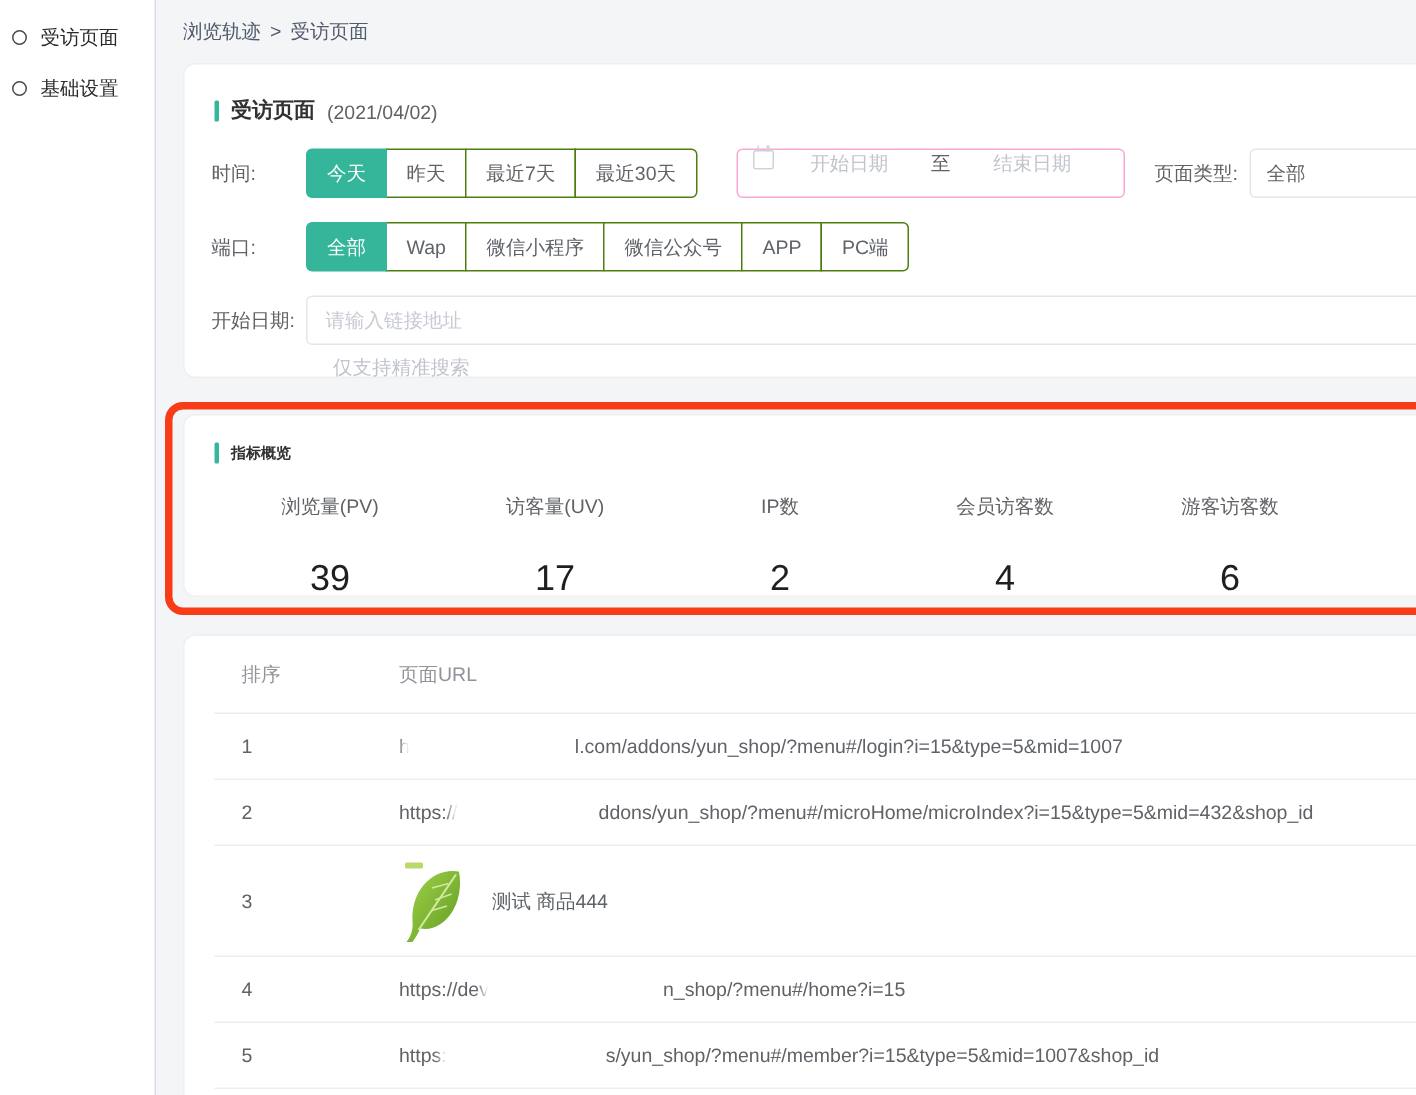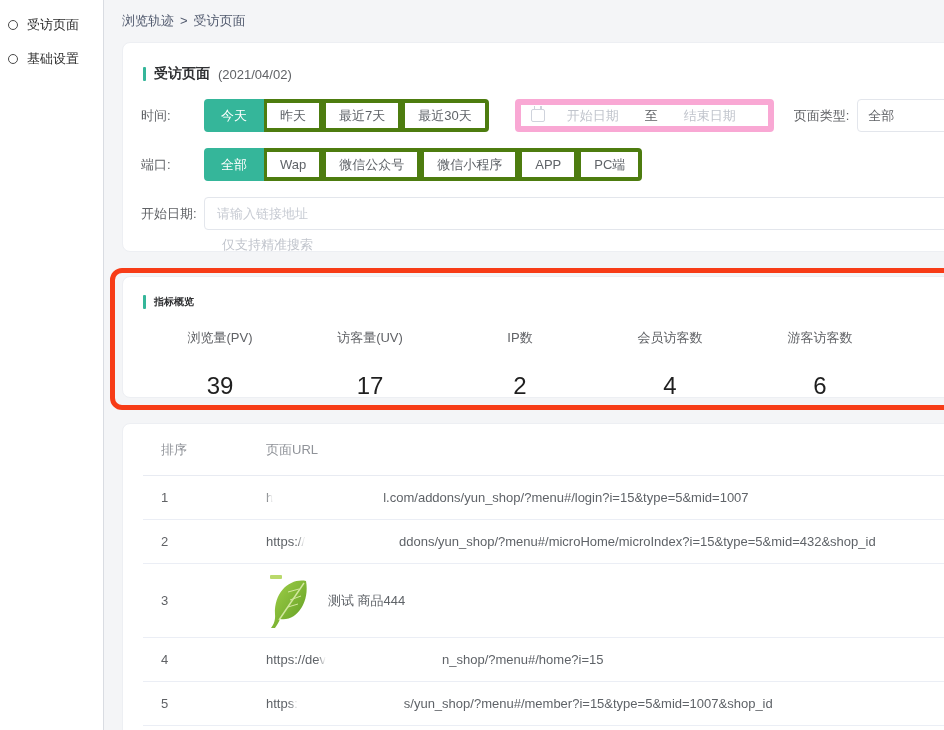--- a/index.html
+++ b/index.html
@@ -40,29 +40,29 @@
   .ttext { font-weight:bold; font-size:14px; color:#303133; }
   .tdate { margin-left:8px; color:#606266; font-size:13px; }
 
   
   .filter-card { margin-top:12px; height:210px; }
   .frow { display:flex; align-items:flex-start; padding-left:18px; margin-top:16px; }
   .flabel { width:63px; padding-top:8px; color:#606266; flex:0 0 auto; }
   .btn-group { display:flex; }
   .btn {
     height:33px; padding:0 13px; display:flex; align-items:center; justify-content:center;
-    background:#fff; border:4px solid #4d7c0f; color:#5f6368; cursor:pointer;
+    background:#fff; border:1px solid #4d7c0f; color:#5f6368; cursor:pointer;
     margin-left:-1px; white-space:nowrap;
   }
   .btn:first-child { border-radius:4px 0 0 4px; margin-left:0; }
   .btn:last-child { border-radius:0 4px 4px 0; }
   .btn.selected { background:#35b69a; border-color:#35b69a; color:#ffffff; z-index:1; }
   .date-range {
-    display:flex; align-items:center; height:33px; width:259px;
-    border:6px solid #f9a8d4; border-radius:4px; margin-left:26px;
+    display:flex; height:33px; width:259px;
+    border:1px solid #f9a8d4; border-radius:4px; margin-left:26px;
     padding:0 10px; color:#c0c4cc; background:#fff; cursor:pointer;
   }
   .date-range .ph { flex:1; text-align:center; color:#c0c4cc; }
   .date-range .to { color:#606266; padding:0 4px; }
   .cal-icon { width:14px; height:13px; border:1.4px solid #cfd3dc; border-radius:2px; position:relative; flex:0 0 auto; }
   .cal-icon:before { content:""; position:absolute; left:2px; top:-4px; width:1.6px; height:4px; background:#cfd3dc; }
   .cal-icon:after  { content:""; position:absolute; right:2px; top:-4px; width:1.6px; height:4px; background:#cfd3dc; }
   .pt-label { margin-left:20px; padding-top:8px; color:#606266; }
   .select {
     display:flex; align-items:center; justify-content:space-between;
@@ -156,22 +156,22 @@
           <span>全部</span>
 
         </div>
       </div>
 
       <div class="frow">
         <div class="flabel">端口:</div>
         <div class="btn-group">
           <div class="btn selected">全部</div>
           <div class="btn">Wap</div>
+          <div class="btn">微信小程序</div>
           <div class="btn">微信公众号</div>
-          <div class="btn">微信小程序</div>
           <div class="btn">APP</div>
           <div class="btn">PC端</div>
         </div>
       </div>
 
       <div class="frow">
         <div class="flabel">开始日期:</div>
         <input class="link-input" type="text" placeholder="请输入链接地址" style="">
       </div>
       <div class="hint">仅支持精准搜索</div>

